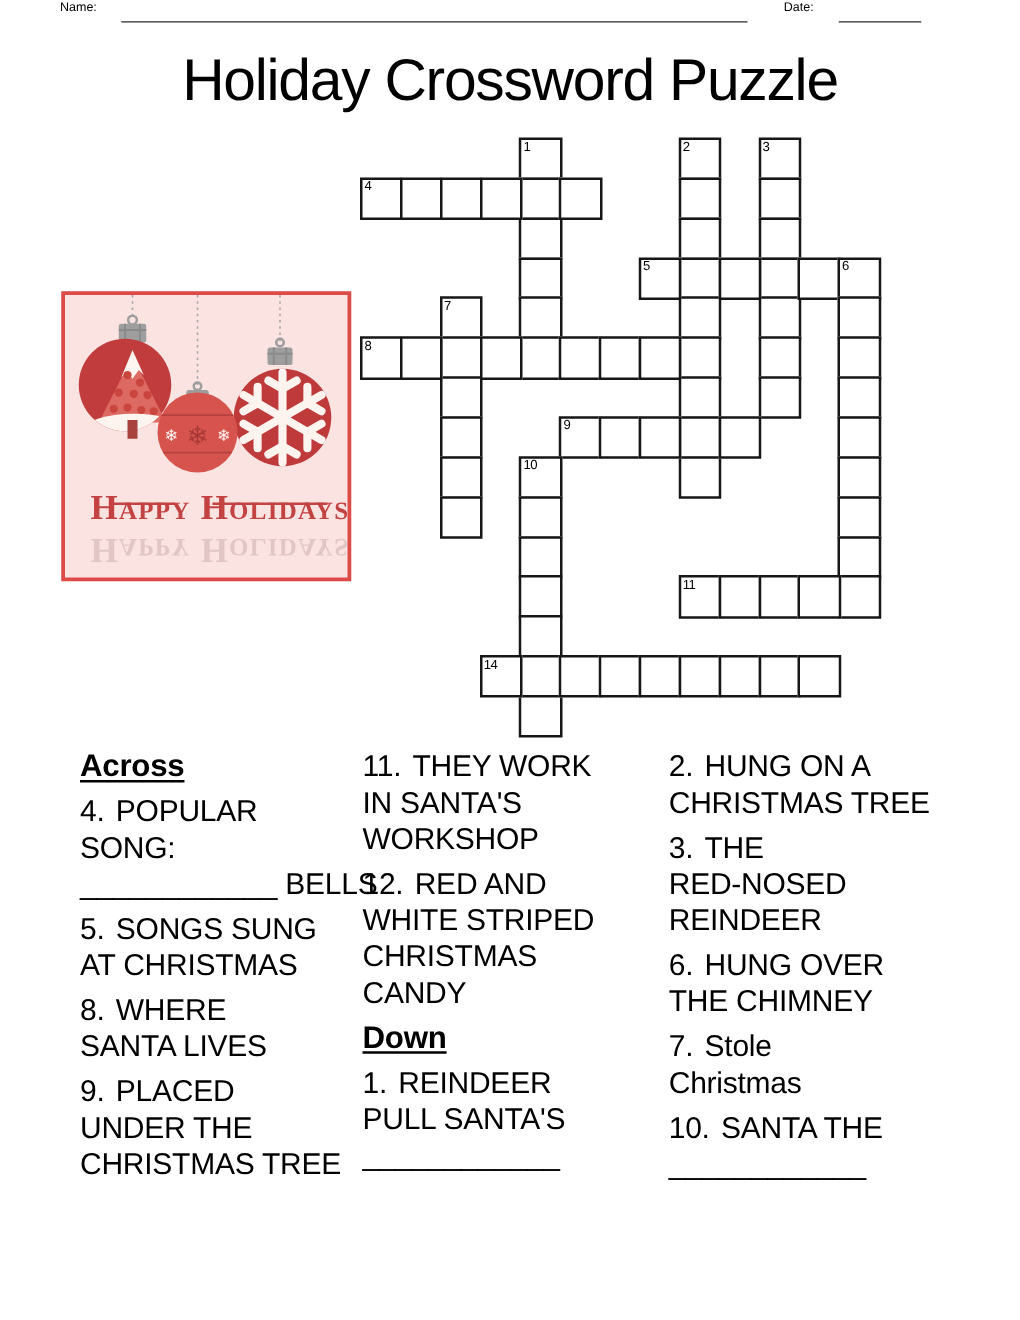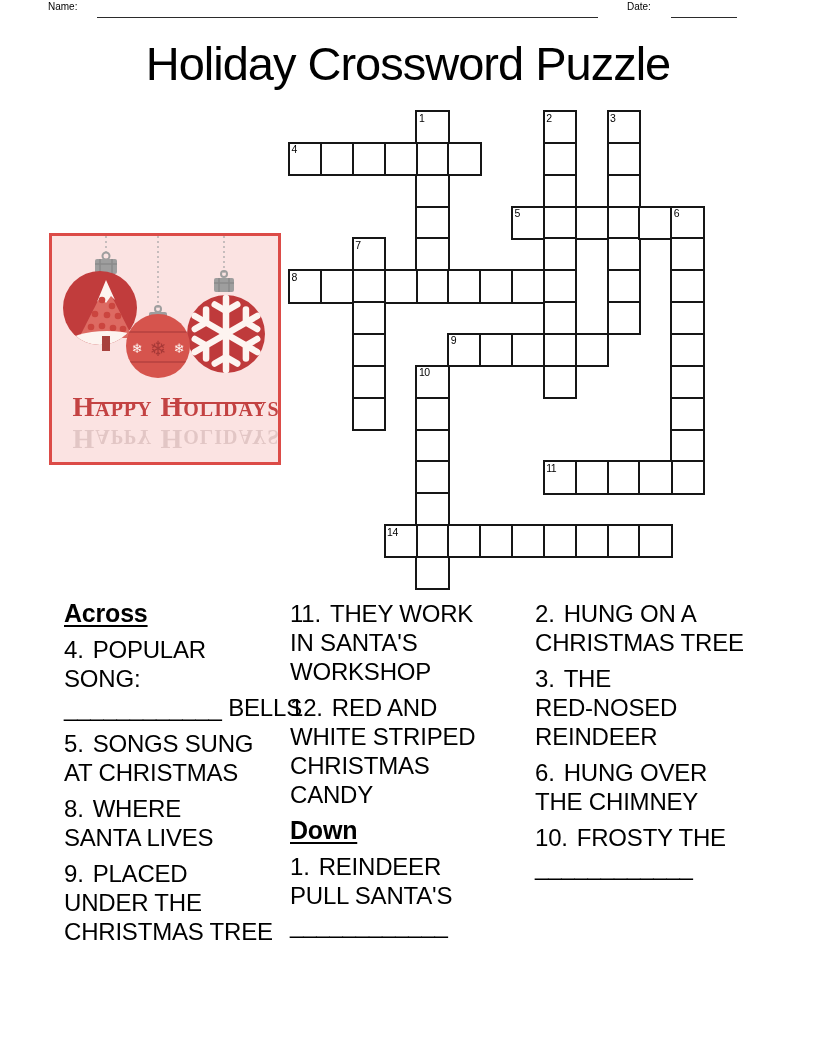--- a/index.html
+++ b/index.html
@@ -276,15 +276,17 @@
 ____________</span></div>
   </div>
 <div class="clue-col" id="clue-col-3">
     <div class="clue"><span class="cnum">2.</span><span class="ctext">HUNG ON A
 CHRISTMAS TREE</span></div>
     <div class="clue"><span class="cnum">3.</span><span class="ctext">THE
 RED-NOSED
 REINDEER</span></div>
     <div class="clue"><span class="cnum">6.</span><span class="ctext">HUNG OVER
 THE CHIMNEY</span></div>
-    <div class="clue"><span class="cnum">10.</span><span class="ctext">FROSTY THE
+    <div class="clue"><span class="cnum">7.</span><span class="ctext">Stole
+Christmas</span></div>
+    <div class="clue"><span class="cnum">10.</span><span class="ctext">SANTA THE
 ____________</span></div>
   </div>
 
 </body></html>

